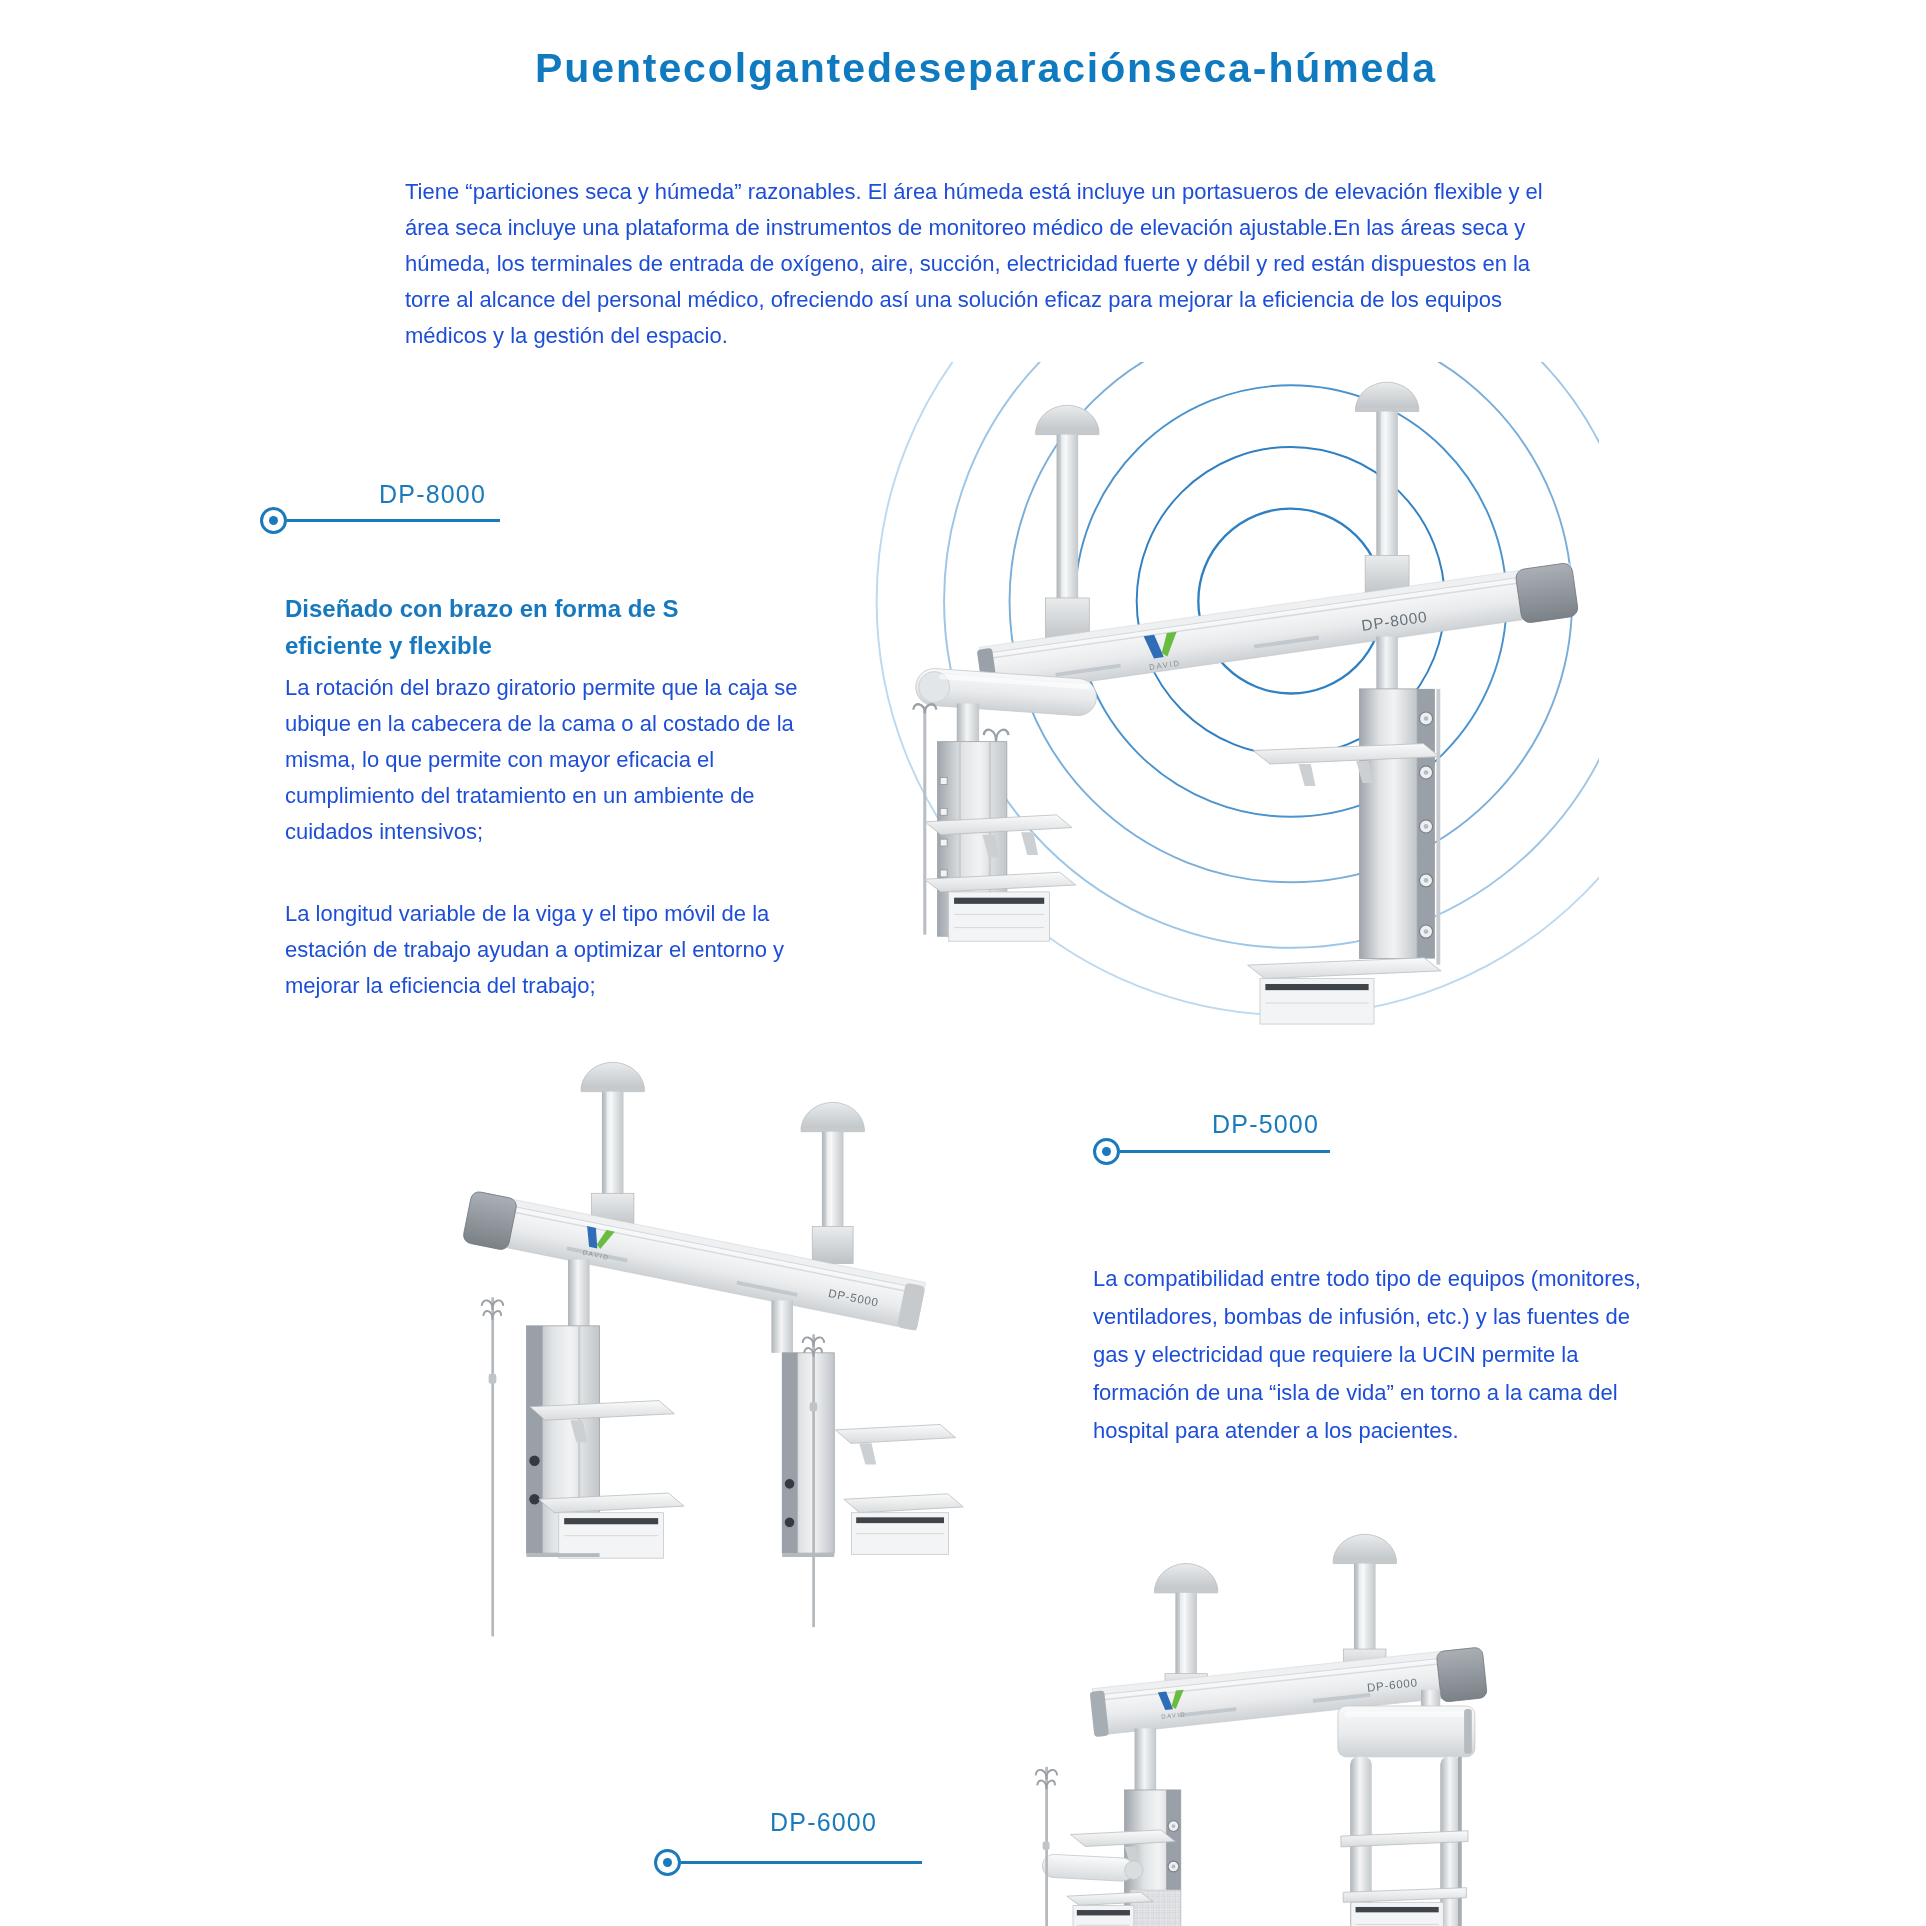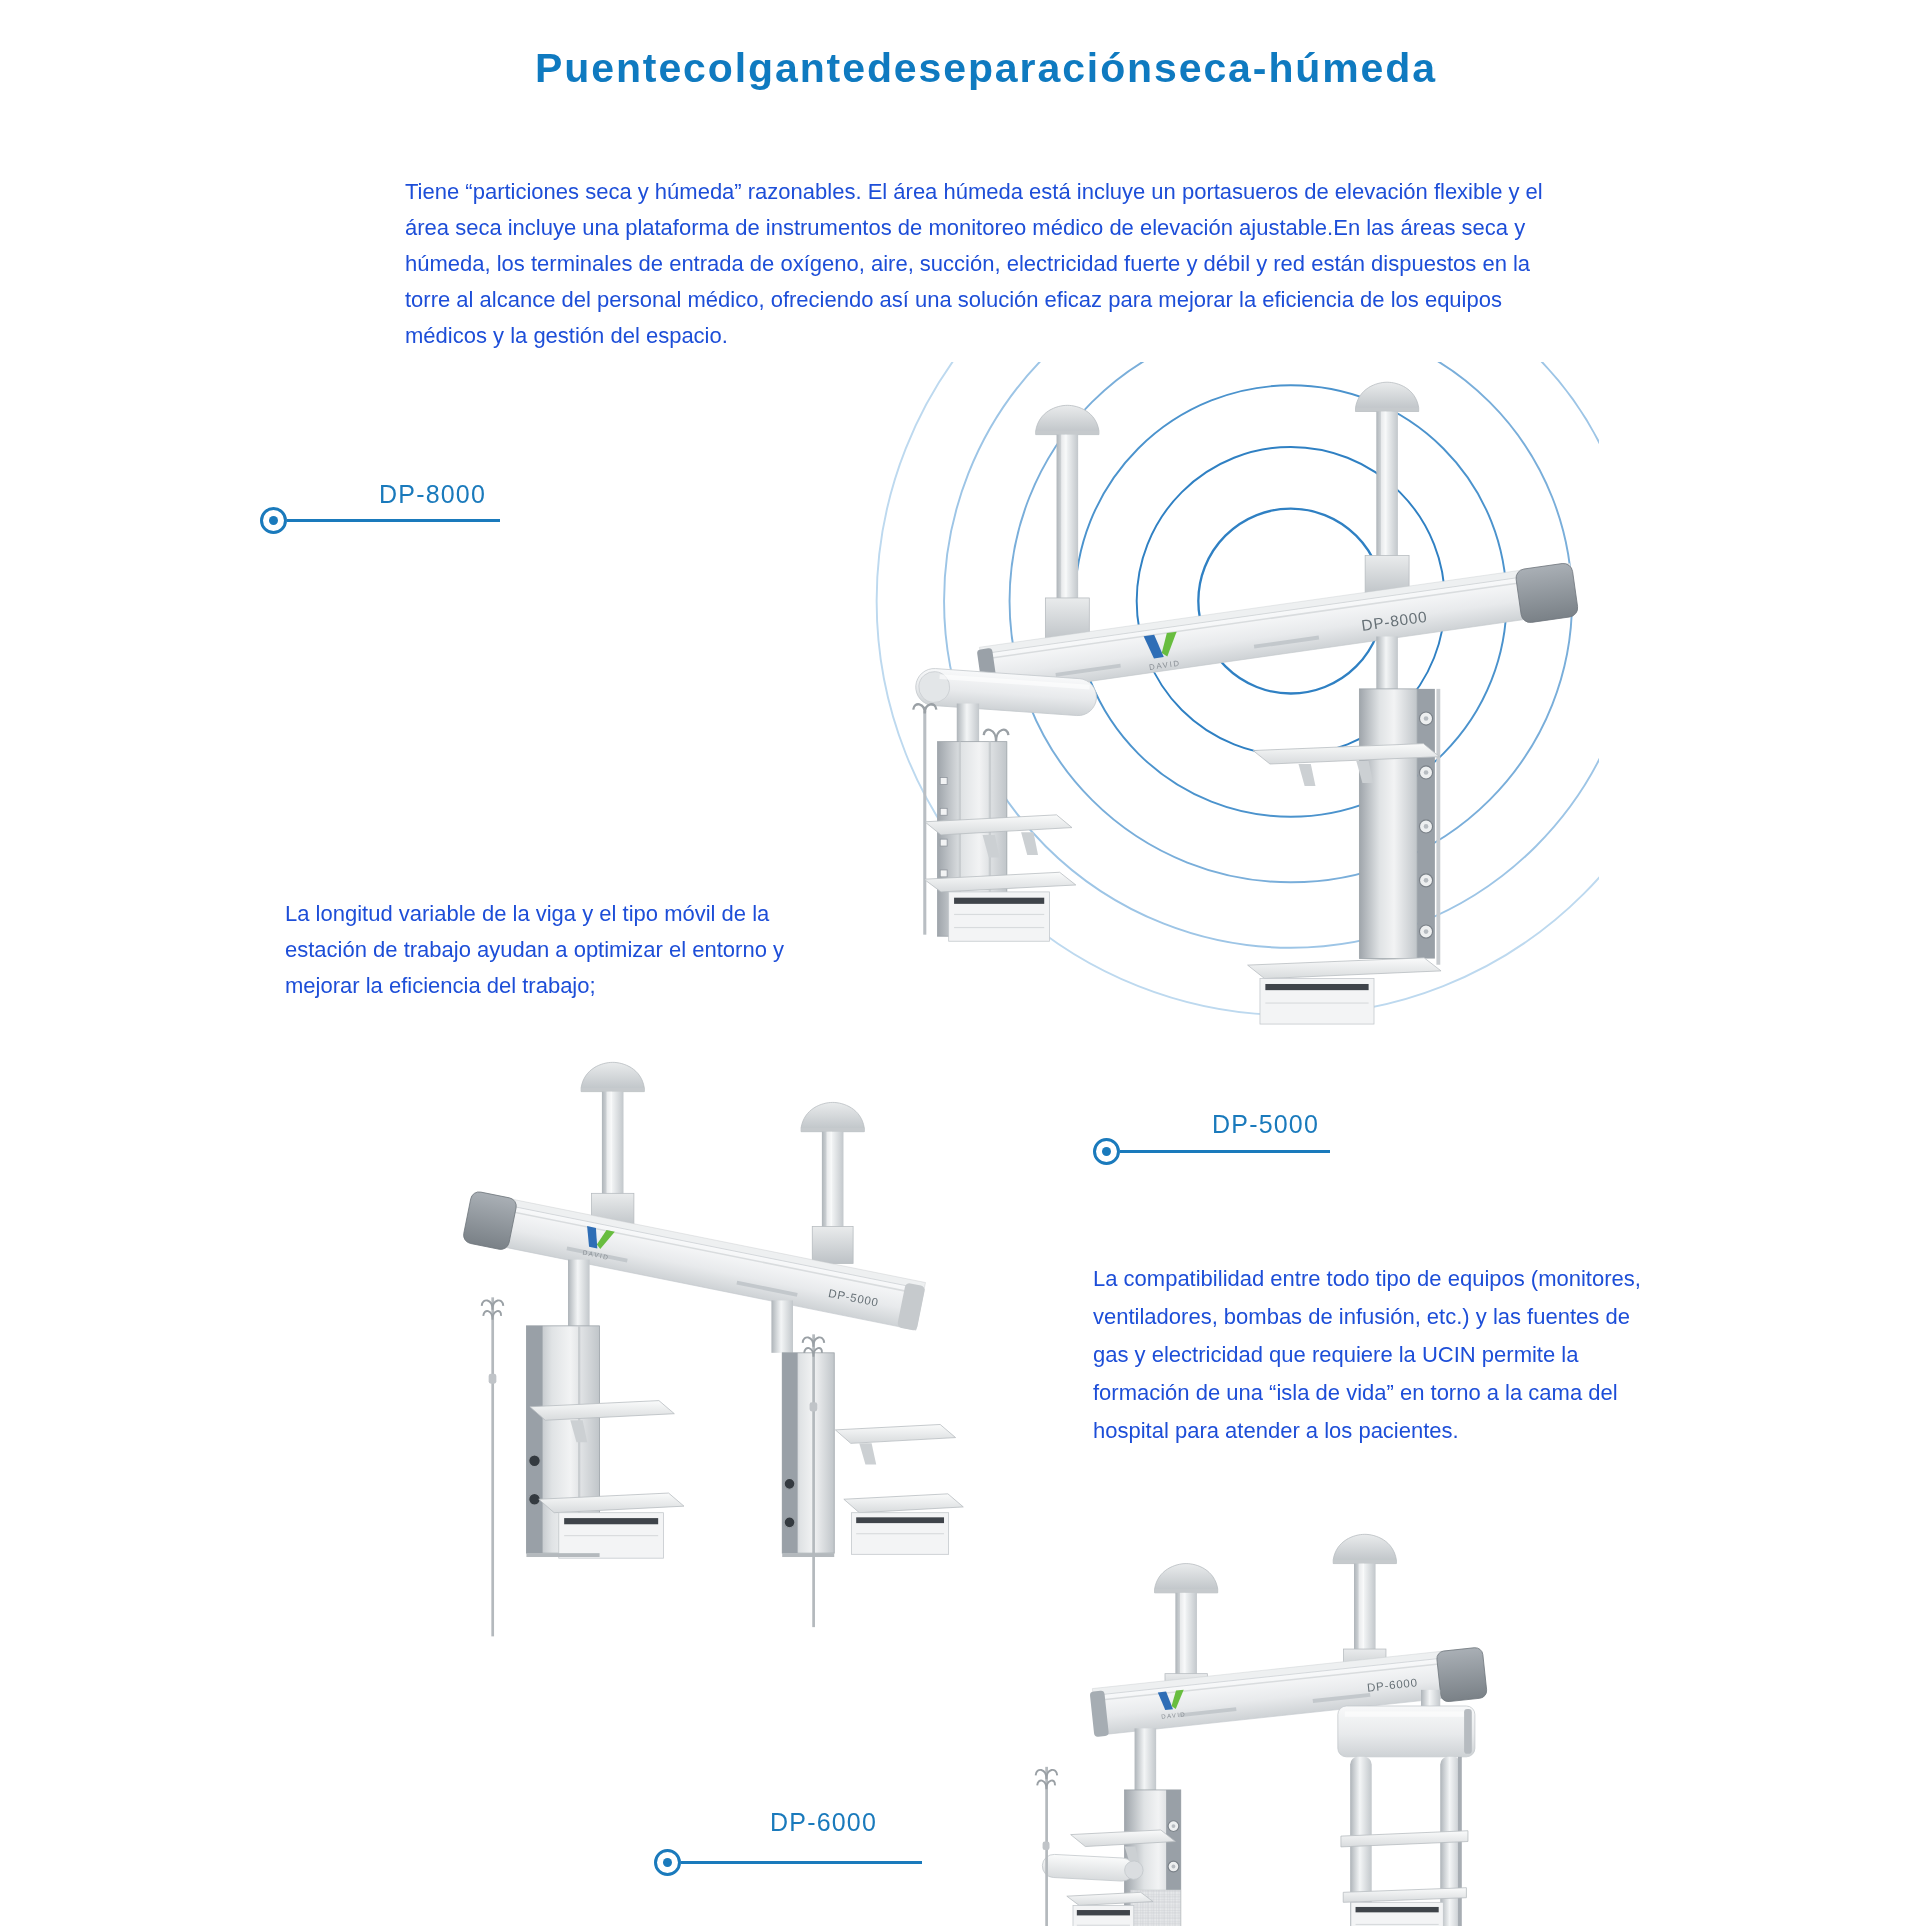--- a/index.html
+++ b/index.html
@@ -69,20 +69,25 @@
   <div class="abs page-title">Puentecolgantedeseparaciónseca-húmeda</div>
 
   <div class="abs body-text intro">Tiene “particiones seca y húmeda” razonables. El área húmeda está incluye un portasueros de elevación flexible y el área seca incluye una plataforma de instrumentos de monitoreo médico de elevación ajustable.En las áreas seca y húmeda, los terminales de entrada de oxígeno, aire, succión, electricidad fuerte y débil y red están dispuestos en la torre al alcance del personal médico, ofreciendo así una solución eficaz para mejorar la eficiencia de los equipos médicos y la gestión del espacio.</div>
 
   <div class="abs bullseye" style="left:260px;top:507px;">
       <span class="dot"></span>
     </div>
   <div class="abs lead-line" style="left:287px;top:519px;width:213px;"></div>
   <div class="abs model-label" style="left:379px;top:480px;">DP-8000</div>
 
+  <div class="abs section-heading dp8000-text" style="top:590px;">
+    <div>Diseñado con brazo en forma de S</div>
+    <div>eficiente y flexible</div>
+  </div>
+  <div class="abs body-text dp8000-text" style="top:670px;">La rotación del brazo giratorio permite que la caja se ubique en la cabecera de la cama o al costado de la misma, lo que permite con mayor eficacia el cumplimiento del tratamiento en un ambiente de cuidados intensivos;</div>
   <div class="abs body-text dp8000-text" style="top:857px;margin-top:39px;">La longitud variable de la viga y el tipo móvil de la estación de trabajo ayudan a optimizar el entorno y mejorar la eficiencia del trabajo;</div>
 
   <svg class="abs" style="left:867px;top:362px;" width="732" height="663" viewBox="0 0 1900 1720">
     <g fill="none">
       <circle cx="1100" cy="620" r="240" stroke="#2f80c3" stroke-width="6"></circle>
       <circle cx="1100" cy="620" r="400" stroke="#2f80c3" stroke-width="5"></circle>
       <circle cx="1100" cy="620" r="560" stroke="#4b93cd" stroke-width="5"></circle>
       <circle cx="1100" cy="620" r="730" stroke="#79aeda" stroke-width="5"></circle>
       <circle cx="1100" cy="620" r="900" stroke="#9dc5e6" stroke-width="5"></circle>
       <circle cx="1100" cy="620" r="1075" stroke="#bdd9ef" stroke-width="5"></circle>

